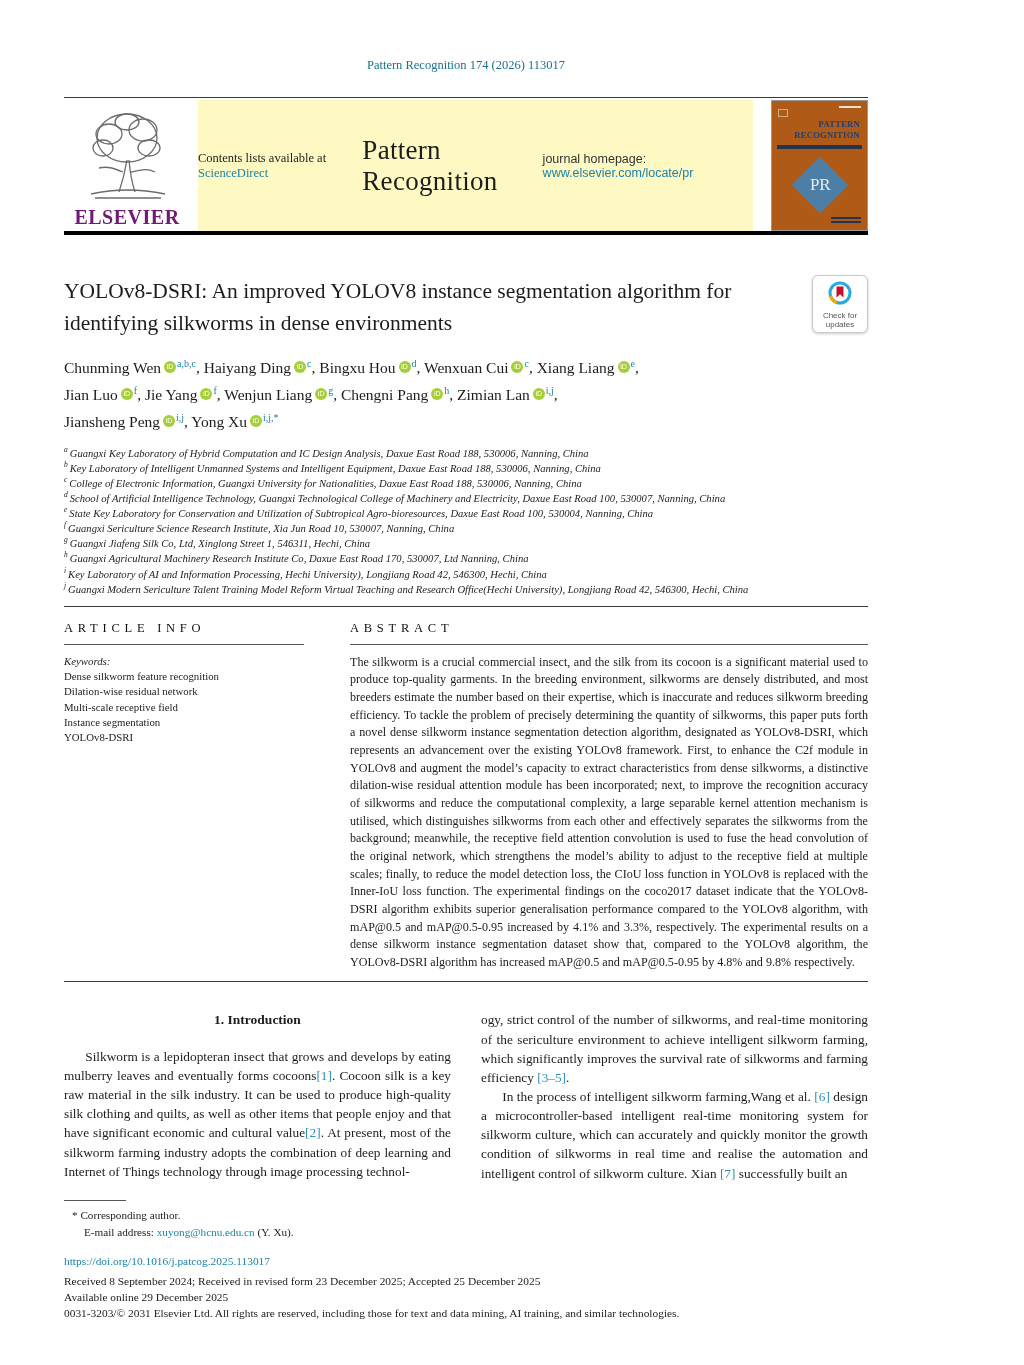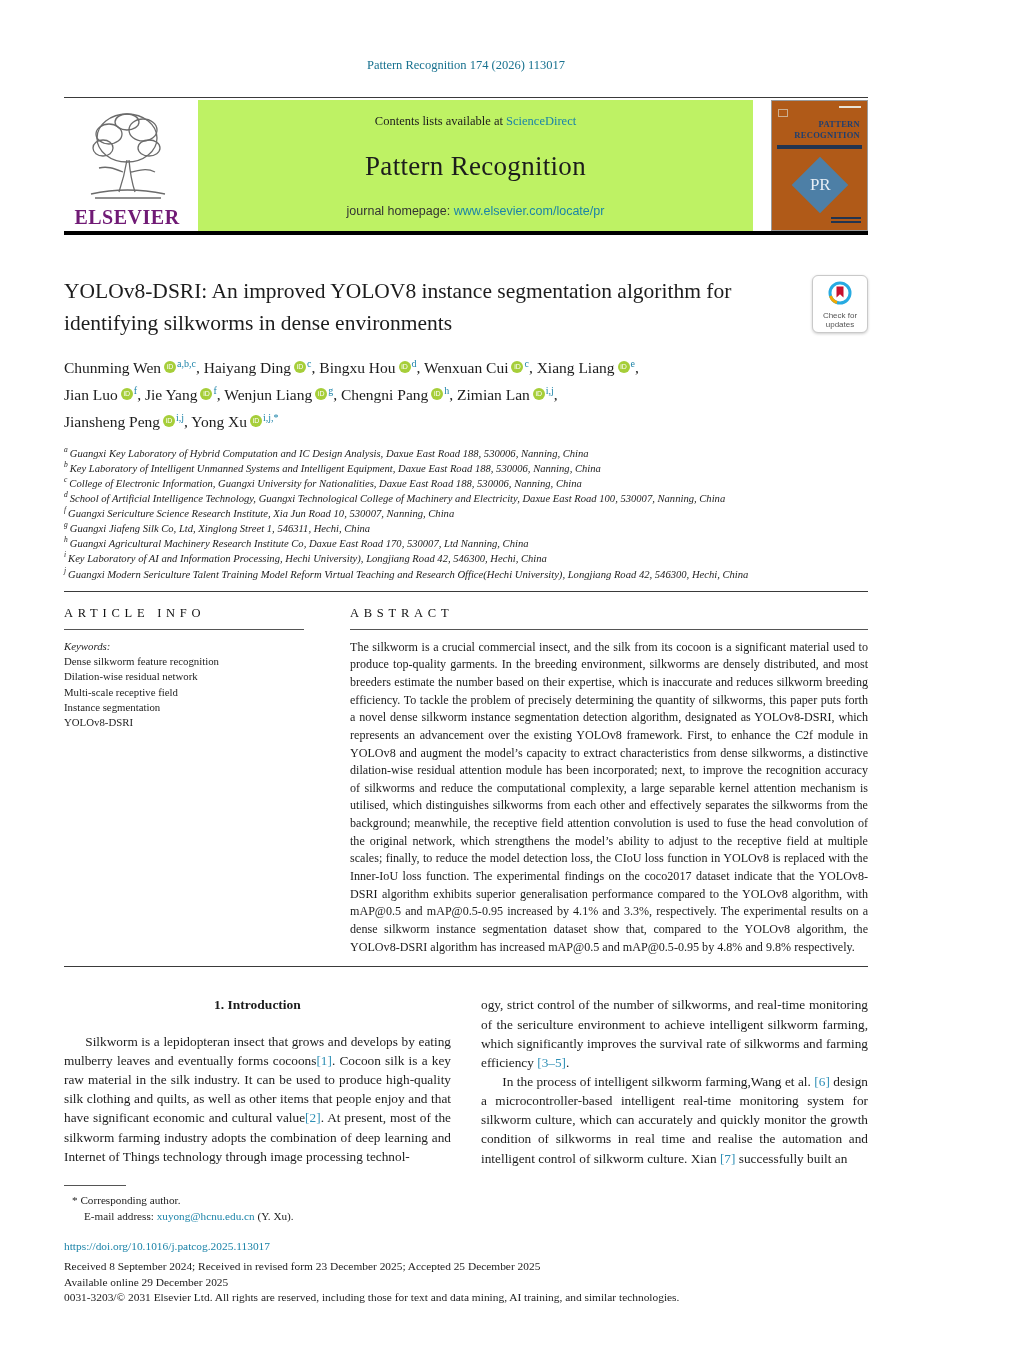--- a/index.html
+++ b/index.html
@@ -12,21 +12,21 @@
 
   
   .journal-ref { text-align: center; color: #17718f; font-size: 12.5px; padding-top: 58px; }
 
   
   .masthead { margin-top: 24px; border-top: 1.5px solid #3a3a3a; }
   .masthead-row { display: flex; align-items: stretch; height: 133px; padding-top: 2px; }
   .logo-box { width: 126px; display: flex; flex-direction: column; align-items: center; justify-content: flex-end; padding: 4px 6px 2px; }
   .logo-tree { flex: 1; display: flex; align-items: center; justify-content: center; }
   .logo-word { color: #701a75; font-size: 20px; font-weight: bold; letter-spacing: 0.5px; line-height: 1; padding-bottom: 2px; }
-  .center-box { flex: 1; background: #bef264; display: flex; flex-direction: column; align-items: center; justify-content: space-between; padding: 14px 0 13px; margin-left: 8px; }
+  .center-box { flex: 1; background: #fef9c3; display: flex; flex-direction: row; align-items: center; justify-content: space-between; padding: 14px 0 13px; margin-left: 8px; }
   .contents-line { font-size: 12.5px; }
   .link { color: #1b83a8; text-decoration: none; cursor: pointer; }
   .journal-name { font-size: 27px; letter-spacing: 0.3px; }
   .homepage-line { font-size: 12.5px; font-family: "Liberation Sans", sans-serif; color: #333; }
   .cover-box { width: 97px; margin-left: 18px; background: #b05a18; border: 1px solid #9a9a9a; position: relative; overflow: hidden; }
   .cover-topline { position: absolute; top: 5px; right: 6px; width: 22px; height: 2px; background: #e8e3d6; }
   .cover-topmark { position: absolute; top: 8px; left: 6px; width: 10px; height: 8px; border: 1px solid #d8d2c2; opacity: .7; }
   .cover-title { margin-top: 18px; text-align: right; padding-right: 7px; color: #1e3f72; font-weight: bold; font-size: 8.5px; line-height: 1.25; letter-spacing: 0.3px; }
   .cover-band { height: 4px; background: #223450; margin: 5px 5px 0; }
   .cover-diamond { width: 40px; height: 40px; background: #4d7fa6; transform: rotate(45deg); margin: 16px auto 0; display: flex; align-items: center; justify-content: center; }
@@ -156,20 +156,21 @@
     </div>
   </div>
 
   <div class="authors"><span>Chunming Wen</span><span class="orcid">iD</span><span class="asup">a,b,c</span>, <span>Haiyang Ding</span><span class="orcid">iD</span><span class="asup">c</span>, <span>Bingxu Hou</span><span class="orcid">iD</span><span class="asup">d</span>, <span>Wenxuan Cui</span><span class="orcid">iD</span><span class="asup">c</span>, <span>Xiang Liang</span><span class="orcid">iD</span><span class="asup">e</span>, <br><span>Jian Luo</span><span class="orcid">iD</span><span class="asup">f</span>, <span>Jie Yang</span><span class="orcid">iD</span><span class="asup">f</span>, <span>Wenjun Liang</span><span class="orcid">iD</span><span class="asup">g</span>, <span>Chengni Pang</span><span class="orcid">iD</span><span class="asup">h</span>, <span>Zimian Lan</span><span class="orcid">iD</span><span class="asup">i,j</span>, <br><span>Jiansheng Peng</span><span class="orcid">iD</span><span class="asup">i,j</span>, <span>Yong Xu</span><span class="orcid">iD</span><span class="asup">i,j,*</span></div>
 
   <div class="affils">
       <div class="affil"><sup>a</sup>Guangxi Key Laboratory of Hybrid Computation and IC Design Analysis, Daxue East Road 188, 530006, Nanning, China</div>
       <div class="affil"><sup>b</sup>Key Laboratory of Intelligent Unmanned Systems and Intelligent Equipment, Daxue East Road 188, 530006, Nanning, China</div>
       <div class="affil"><sup>c</sup>College of Electronic Information, Guangxi University for Nationalities, Daxue East Road 188, 530006, Nanning, China</div>
       <div class="affil"><sup>d</sup>School of Artificial Intelligence Technology, Guangxi Technological College of Machinery and Electricity, Daxue East Road 100, 530007, Nanning, China</div>
+      <div class="affil"><sup>e</sup>State Key Laboratory for Conservation and Utilization of Subtropical Agro-bioresources, Daxue East Road 100, 530004, Nanning, China</div>
       <div class="affil"><sup>f</sup>Guangxi Sericulture Science Research Institute, Xia Jun Road 10, 530007, Nanning, China</div>
       <div class="affil"><sup>g</sup>Guangxi Jiafeng Silk Co, Ltd, Xinglong Street 1, 546311, Hechi, China</div>
       <div class="affil"><sup>h</sup>Guangxi Agricultural Machinery Research Institute Co, Daxue East Road 170, 530007, Ltd Nanning, China</div>
       <div class="affil"><sup>i</sup>Key Laboratory of AI and Information Processing, Hechi University), Longjiang Road 42, 546300, Hechi, China</div>
       <div class="affil"><sup>j</sup>Guangxi Modern Sericulture Talent Training Model Reform Virtual Teaching and Research Office(Hechi University), Longjiang Road 42, 546300, Hechi, China</div>
     </div>
 
   <hr class="rule-full">
 
   <div class="info-grid">

